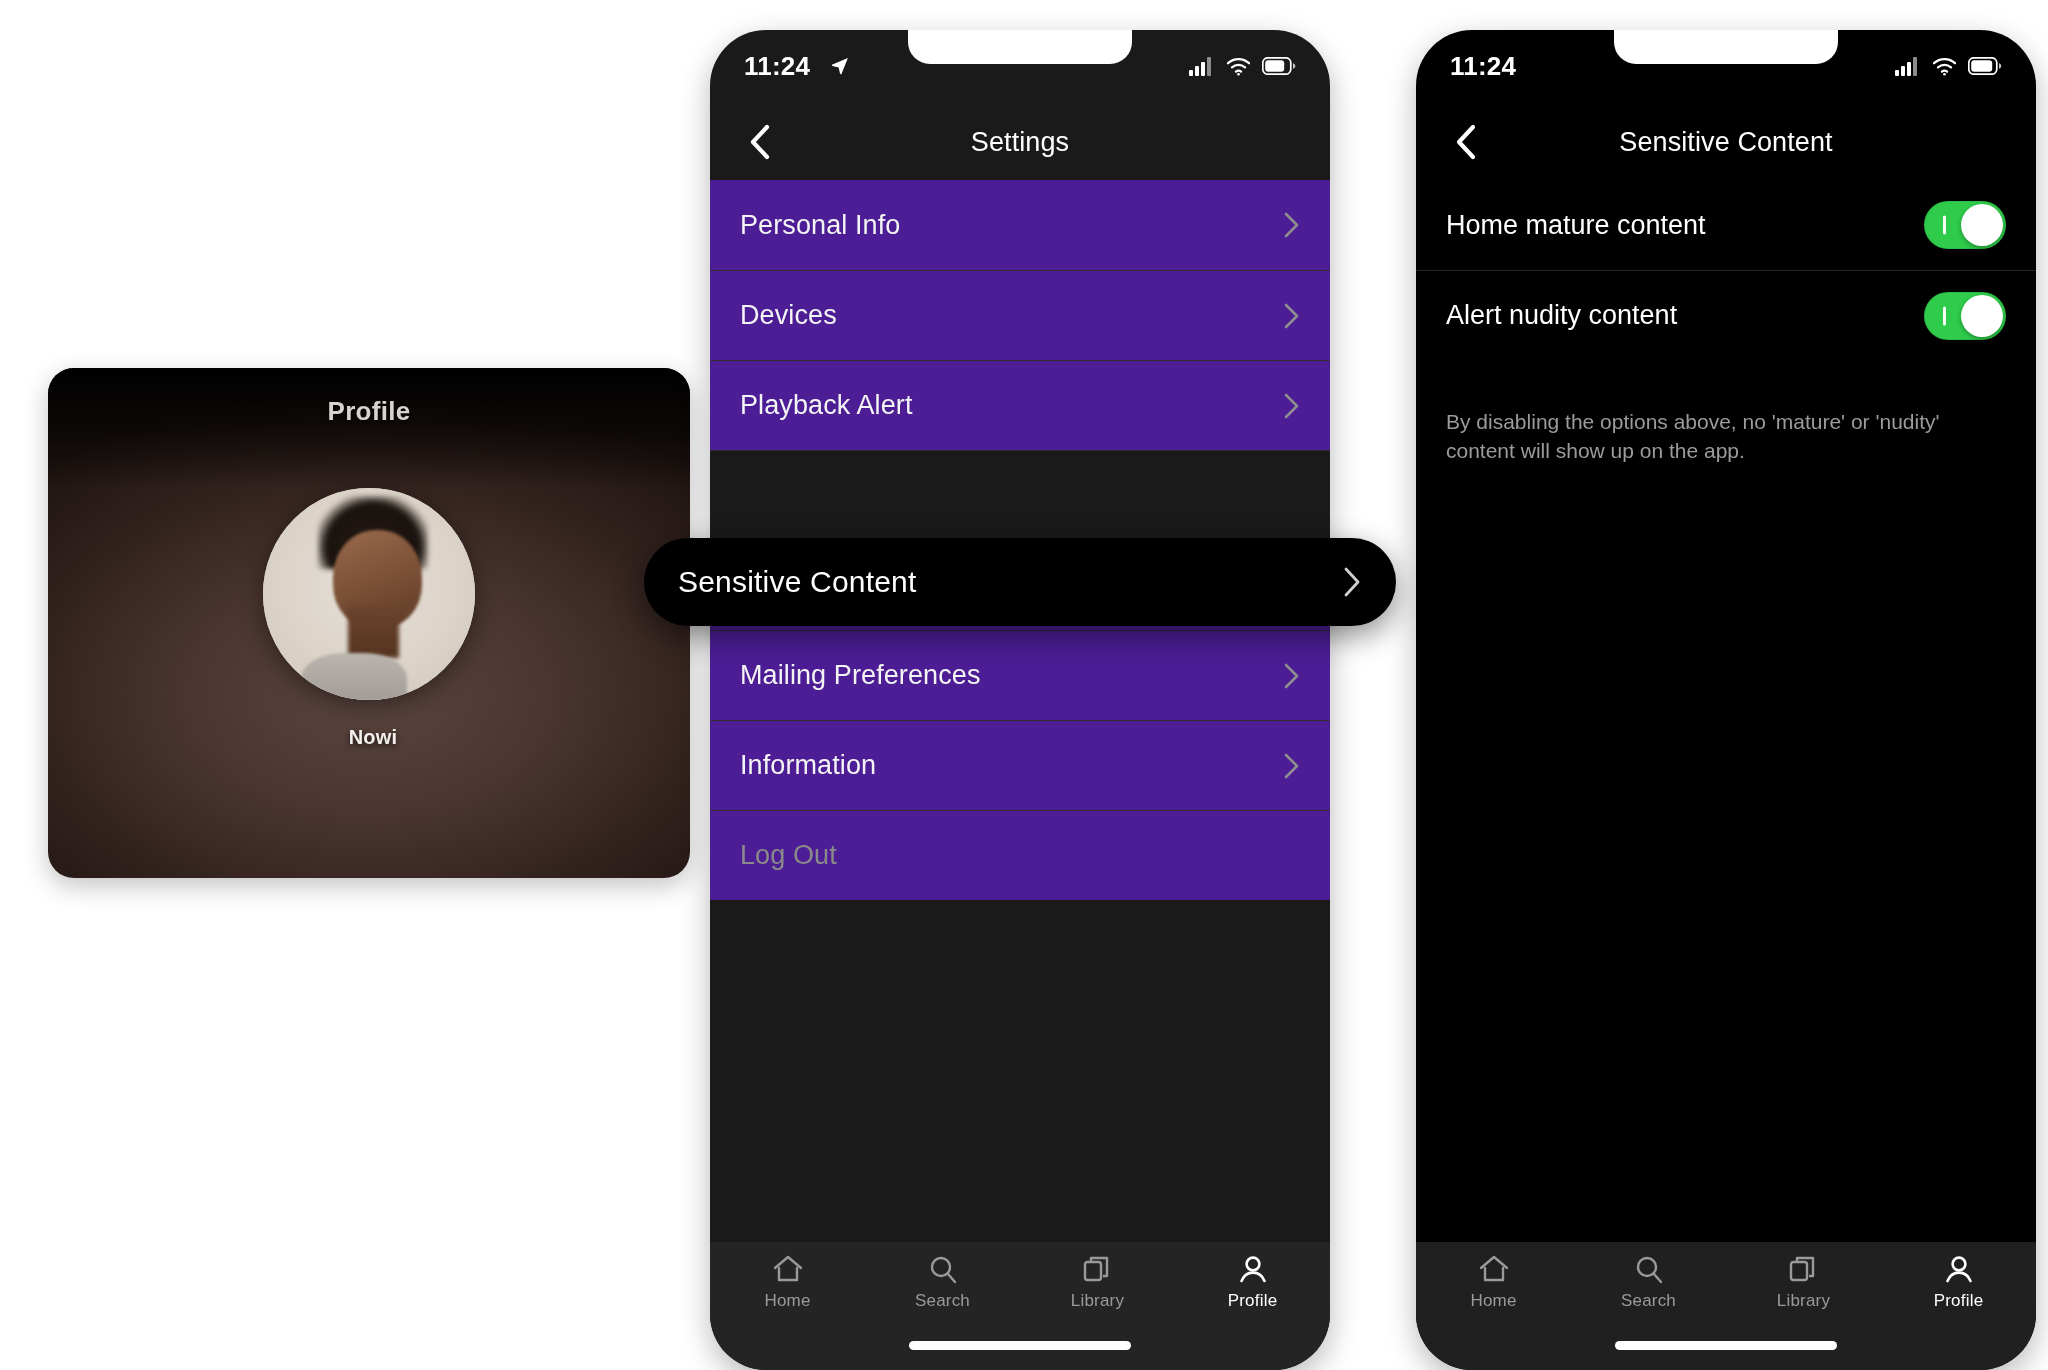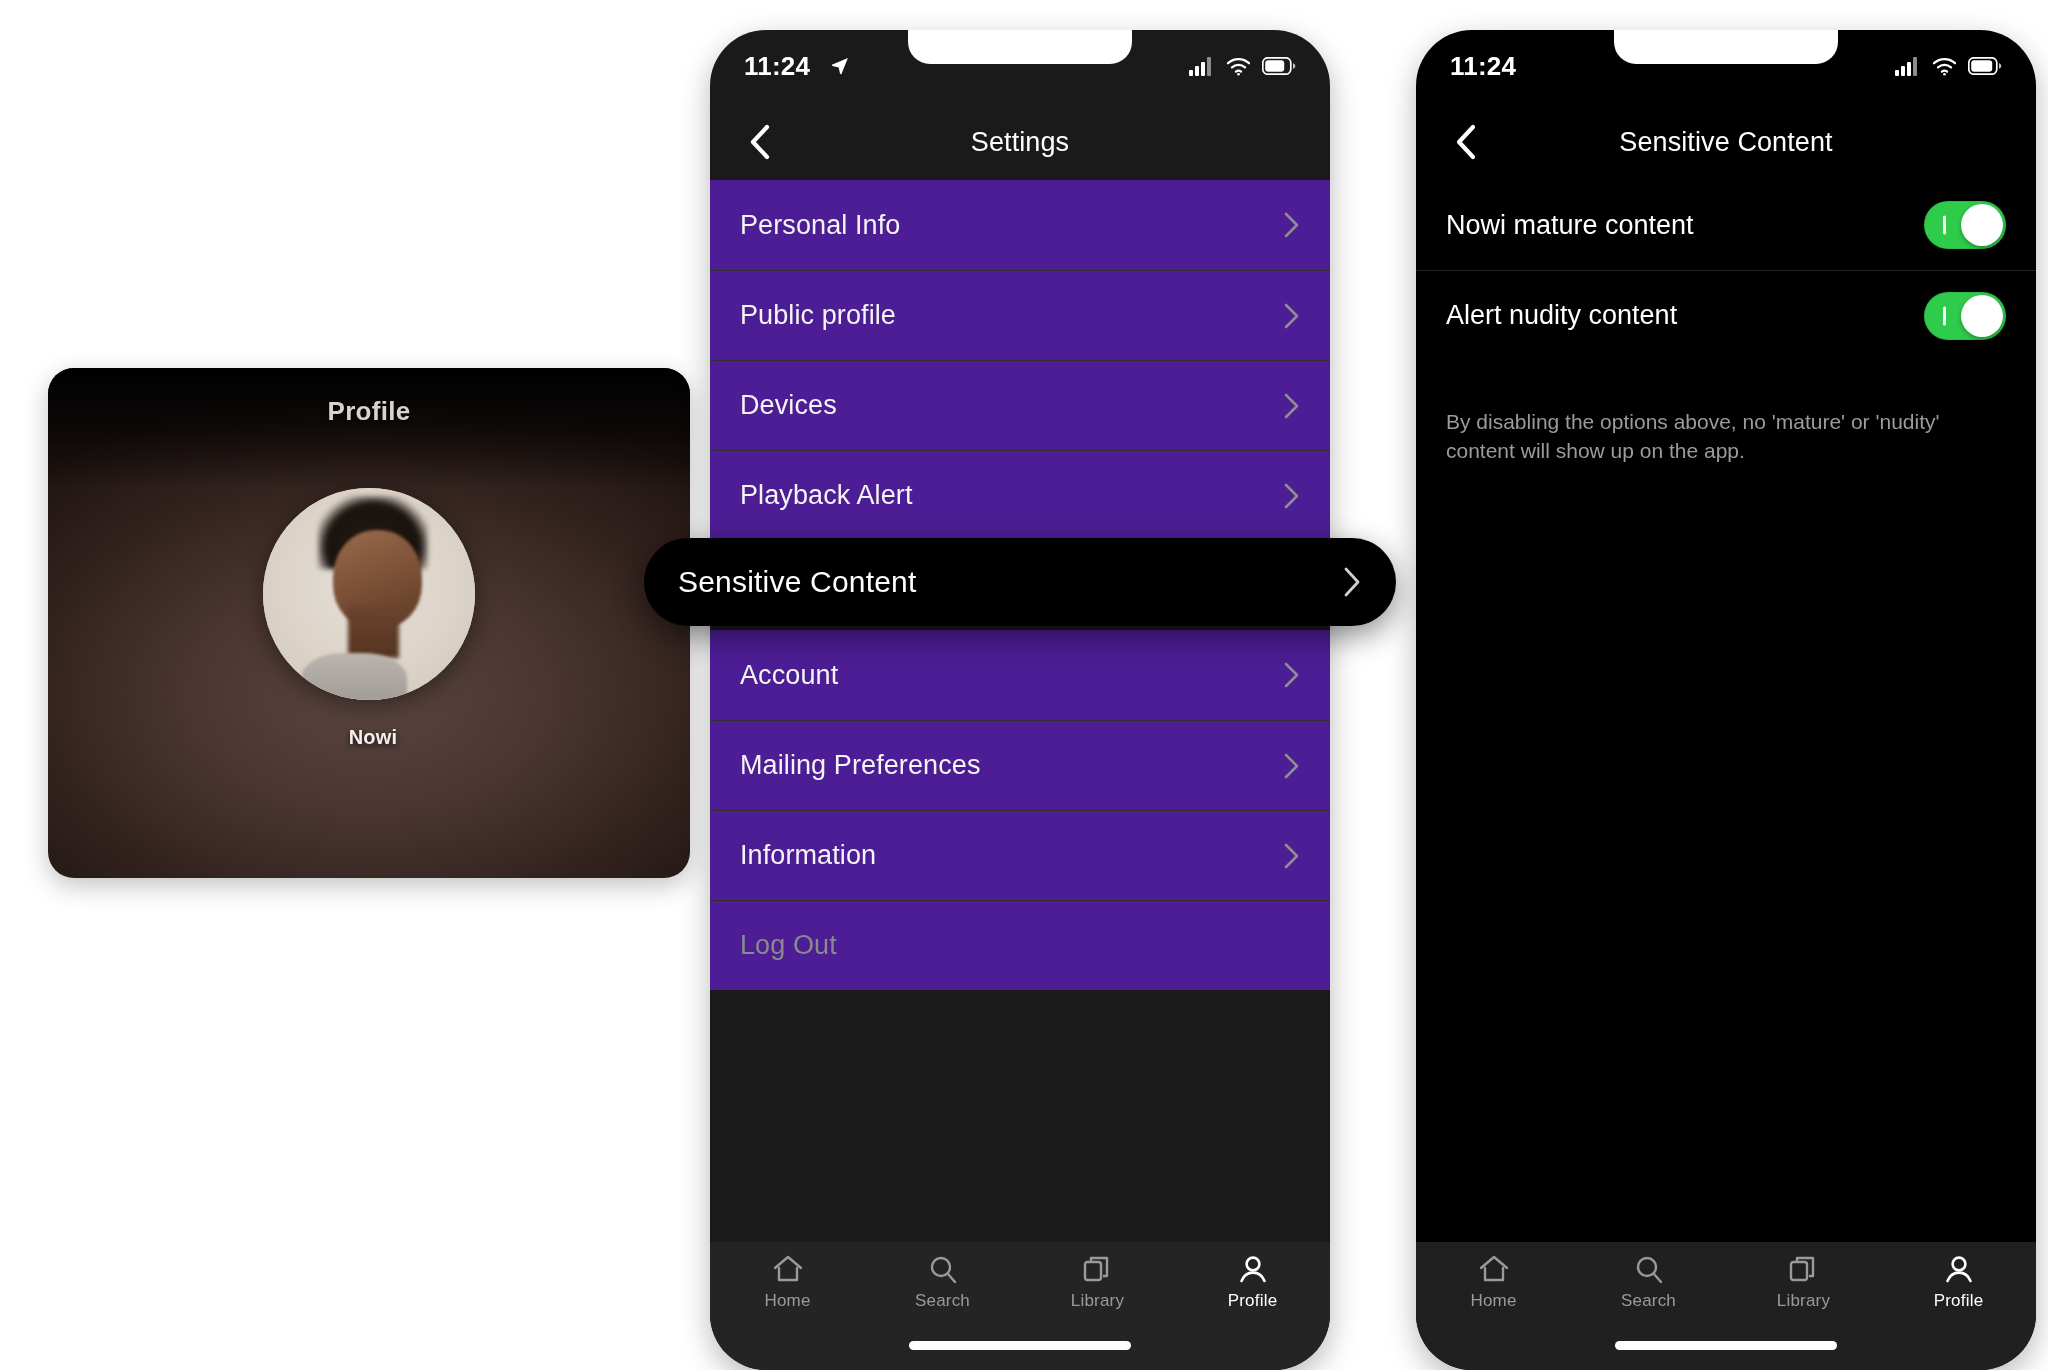--- a/index.html
+++ b/index.html
@@ -305,28 +305,20 @@
     <div class="list" id="settings-list">
       <div class="list-row">
         <span class="rl">Personal Info</span>
         <span class="chev">
           <svg width="17" height="28" viewBox="0 0 17 28" fill="none" stroke="#8e8e8e" stroke-width="2.6" stroke-linecap="round" stroke-linejoin="round">
               <path d="M3 3l11 11L3 25"></path>
             </svg>
         </span>
       </div>
       <div class="list-row">
-        <span class="rl">Public profile</span>
-        <span class="chev">
-          <svg width="17" height="28" viewBox="0 0 17 28" fill="none" stroke="#8e8e8e" stroke-width="2.6" stroke-linecap="round" stroke-linejoin="round">
-              <path d="M3 3l11 11L3 25"></path>
-            </svg>
-        </span>
-      </div>
-      <div class="list-row">
         <span class="rl">Devices</span>
         <span class="chev">
           <svg width="17" height="28" viewBox="0 0 17 28" fill="none" stroke="#8e8e8e" stroke-width="2.6" stroke-linecap="round" stroke-linejoin="round">
               <path d="M3 3l11 11L3 25"></path>
             </svg>
         </span>
       </div>
       <div class="list-row">
         <span class="rl">Playback Alert</span>
         <span class="chev">
@@ -455,21 +447,21 @@
           <svg width="26" height="38" viewBox="0 0 26 38" fill="none" stroke="#fff" stroke-width="4.2" stroke-linecap="round" stroke-linejoin="round">
             <path d="M20 4L6 19l14 15"></path>
           </svg>
         </span>
       </div>
       <div class="nav-title">Sensitive Content</div>
     </div>
 
     <div class="toggle-list">
       <div class="toggle-row">
-        <span class="tl">Nowi mature content</span>
+        <span class="tl">Home mature content</span>
         <span class="switch" style="background: rgb(47, 204, 75);">
           <span class="bar"></span>
           <span class="knob"></span>
         </span>
       </div>
       <div class="toggle-row">
         <span class="tl">Alert nudity content</span>
         <span class="switch" style="background: rgb(47, 204, 75);">
           <span class="bar"></span>
           <span class="knob"></span>

